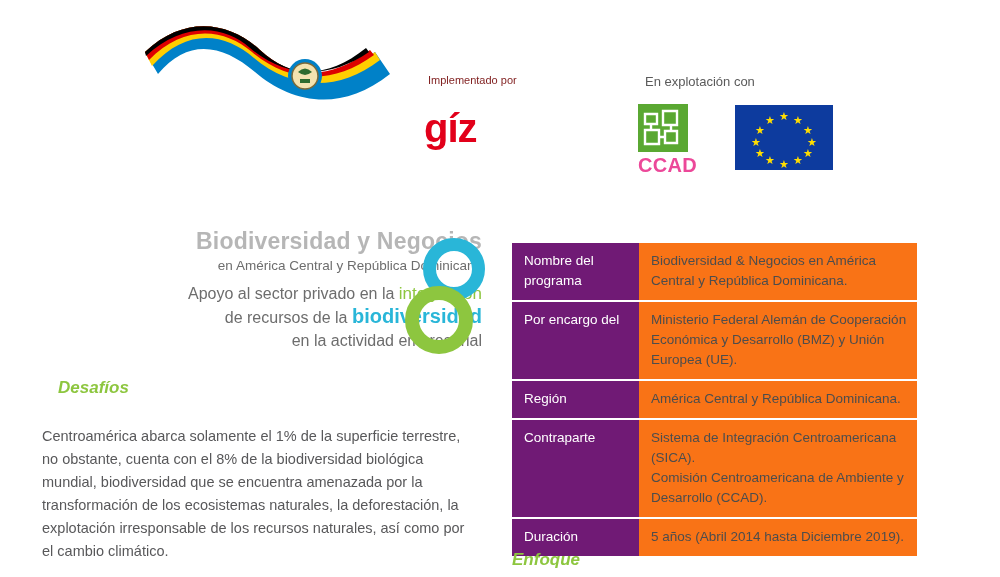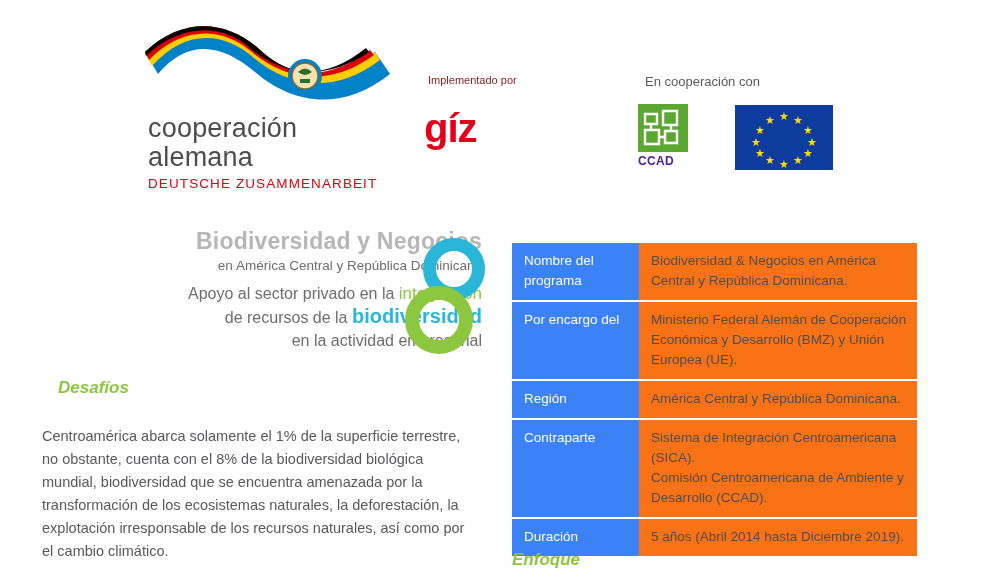--- a/index.html
+++ b/index.html
@@ -113,23 +113,23 @@
   }
   .ccad-box {
     width: 50px;
     height: 48px;
     background: #5aa832;
     position: relative;
     overflow: hidden;
   }
   .ccad-text {
     margin-top: 2px;
-    font-size: 12px;
-    font-weight: bold;
-    color: #4c1d95;
+    font-size: 20px;
+    font-weight: bold;
+    color: #ec4899;
     letter-spacing: 0.3px;
   }
 
   
   .euflag {
     position: absolute;
     left: 735px;
     top: 105px;
     width: 98px;
     height: 65px;
@@ -243,21 +243,21 @@
     table-layout: fixed;
   }
   .info-table td {
     vertical-align: top;
     padding: 8px 10px 9px 12px;
     font-size: 13.5px;
     line-height: 20px;
   }
   .info-table td.key {
     width: 105px;
-    background: #3b82f6;
+    background: #701a75;
     color: #ffffff;
     border-bottom: 2px solid #ffffff;
   }
   .info-table td.val {
     background: #f97316;
     color: #4d4d4d;
     border-bottom: 2px solid #ffffff;
   }
 
   .enfoque-head {
@@ -279,29 +279,24 @@
     <svg class="coop-wave" viewBox="0 0 260 90">
       <path d="M5,30 C45,-8 90,0 120,28 C150,56 190,62 235,30 L250,52 C200,92 150,80 115,50 C82,22 48,16 18,52 Z" fill="#0081c8"></path>
       <path d="M5,30 C45,-8 90,0 120,28 C150,56 190,62 235,30 L240,38 C196,72 150,66 114,36 C84,10 46,6 12,44 Z" fill="#ffce00"></path>
       <path d="M5,30 C45,-8 90,0 120,28 C150,56 188,60 230,28 L234,33 C192,64 148,60 112,30 C84,6 44,2 9,38 Z" fill="#dd0000"></path>
       <path d="M5,30 C45,-8 90,0 120,28 C150,56 186,58 226,26 L229,30 C188,58 146,56 110,26 C84,2 42,0 6,34 Z" fill="#000000"></path>
       <circle cx="165" cy="54" r="17" fill="#0081c8"></circle>
       <circle cx="165" cy="54" r="13" fill="#f4e3b0" stroke="#7a6a3a" stroke-width="1.5"></circle>
       <path d="M158,50 q7,-7 14,0 q-4,3 -7,3 q-3,0 -7,-3z" fill="#2e6b2e"></path>
       <path d="M160,57 h10 v4 h-10z" fill="#2e6b2e"></path>
     </svg>
-    <div class="coop-text">
-      <div class="l1">cooperación</div>
-      <div class="l2">alemana</div>
-      <div class="l3">DEUTSCHE ZUSAMMENARBEIT</div>
-    </div>
   </div>
 
   <div class="impl-label">Implementado por</div>
-  <div class="coop-label">En cooperación con</div>
+  <div class="coop-label">En explotación con</div>
 
   <div class="giz">
     <div class="giz-mark">gíz</div>
   </div>
 
   <div class="ccad">
     <div class="ccad-box">
       <svg width="50" height="48" viewBox="0 0 50 48">
         <rect x="0" y="0" width="50" height="48" fill="#5aa832"></rect>
         <g fill="none" stroke="#ffffff" stroke-width="2.4">

